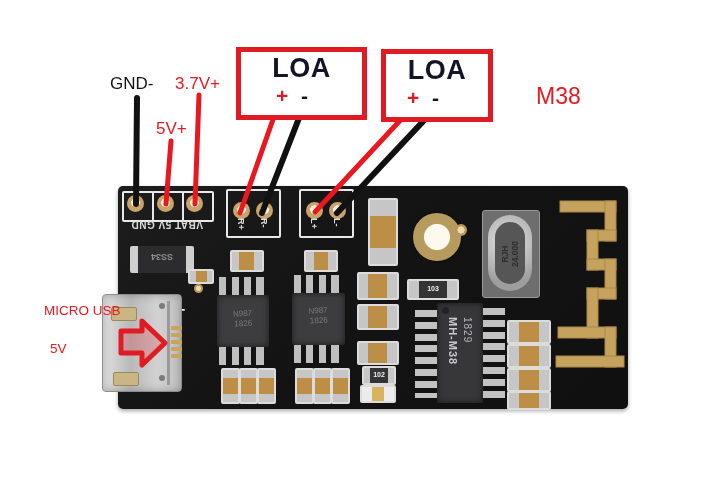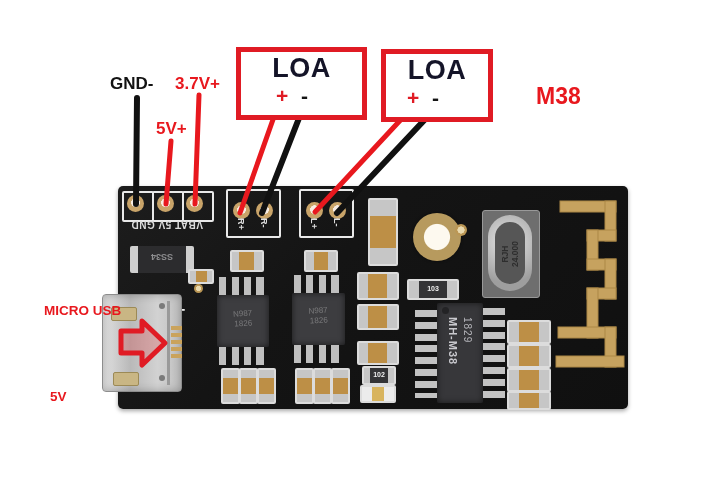--- a/index.html
+++ b/index.html
@@ -1,20 +1,20 @@
 <!DOCTYPE html>
 <html><head>
 <meta charset="utf-8">
 <style>
   html,body{margin:0;padding:0;background:#fff;}
   #stage{position:relative;width:720px;height:480px;background:#ffffff;overflow:hidden;
          font-family:"Liberation Sans","DejaVu Sans",sans-serif;}
   .abs{position:absolute;}
   
-  .ann{position:absolute;font-weight:bold;z-index:7;white-space:nowrap;}
+  .ann{position:absolute;font-weight:normal;z-index:7;white-space:nowrap;}
   .ann.black{color:#131313;}
   .ann.red{color:#e8181e;}
   
   .loabox{position:absolute;background:#ffffff;border:5px solid #e01b24;z-index:6;}
   .loabox .title{position:absolute;left:0;right:0;top:1px;text-align:center;
                  font-size:27px;font-weight:bold;color:#141428;letter-spacing:.5px;}
   .loabox .sign{position:absolute;top:32px;font-size:21px;font-weight:bold;}
   .loabox .plus{color:#e01b24;}
   .loabox .minus{color:#141414;}
   
@@ -185,21 +185,21 @@
 
   <svg id="arrow" width="60" height="60">
     <polygon points="9,17 30,17 30,7 53,29 30,51 30,39 9,39" fill="rgba(228,40,45,0.25)" stroke="#e01b24" stroke-width="5" stroke-linejoin="round"></polygon>
   </svg>
 
   <div class="ann black" style="left:110px;top:74px;font-size:17px;">GND-</div>
   <div class="ann red" style="left:175px;top:74px;font-size:17px;">3.7V+</div>
   <div class="ann red" style="left:156px;top:119px;font-size:17px;">5V+</div>
   <div class="ann red" style="left:536px;top:83px;font-size:23px;">M38</div>
   <div class="ann red" style="left:44px;top:303px;font-size:13.5px;">MICRO USB</div>
-  <div class="ann red" style="left:50px;top:341px;font-size:13.5px;margin-top:48px;">5V</div>
+  <div class="ann red" style="left:50px;top:341px;font-size:13.5px;">5V</div>
 
   <div class="loabox" style="left:236px;top:47px;width:121px;height:63px;">
     <div class="title">LOA</div>
     <div class="sign plus" style="left:35px;">+</div>
     <div class="sign minus" style="left:60px;">-</div>
   </div>
 
   <div class="loabox" style="left:381px;top:49px;width:102px;height:63px;">
     <div class="title">LOA</div>
     <div class="sign plus" style="left:21px;">+</div>

